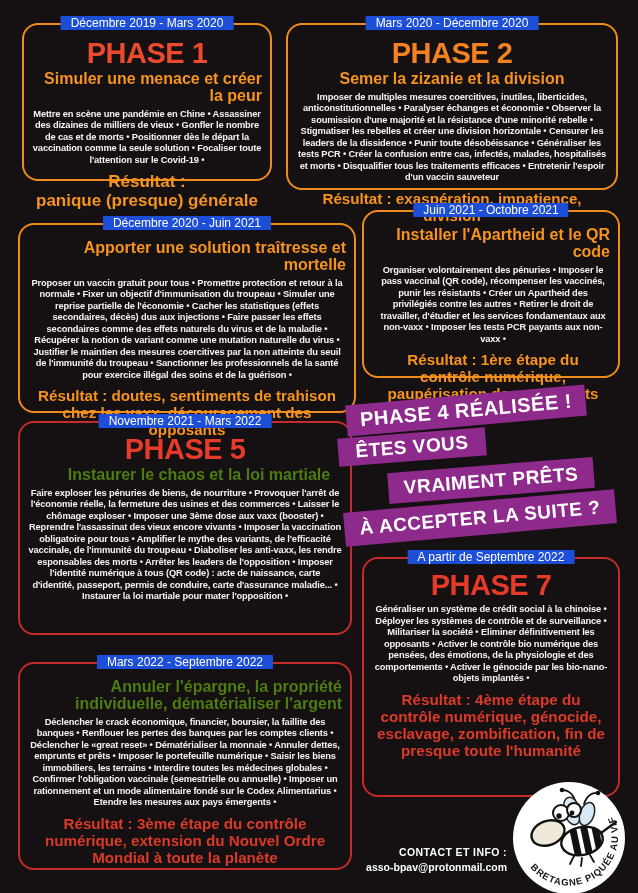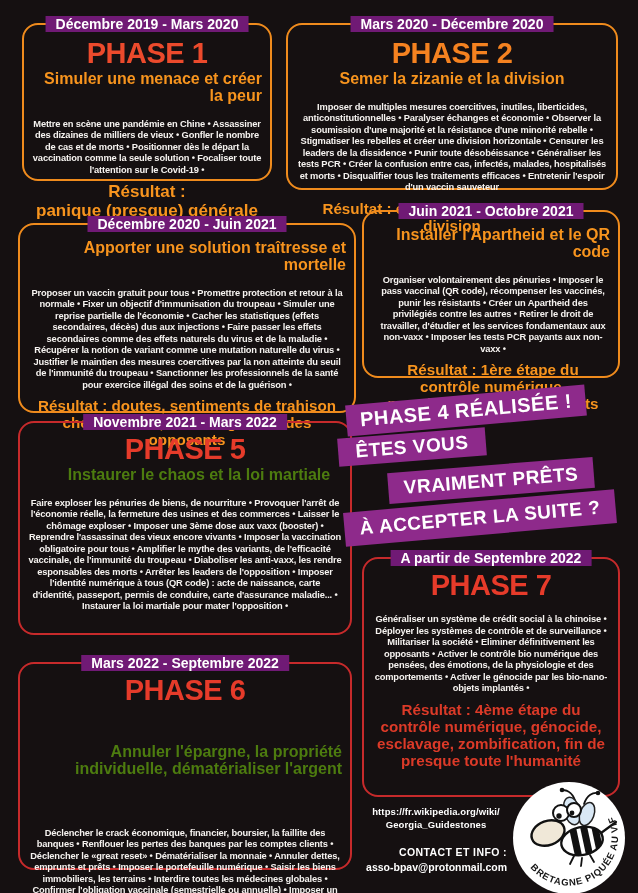--- a/index.html
+++ b/index.html
@@ -8,28 +8,28 @@
     background:#151011; overflow:hidden;
     font-family:"Liberation Sans", sans-serif;
   }
   .phase {
     position:absolute; border:2px solid; border-radius:16px;
     box-sizing:border-box; display:flex; flex-direction:column;
     align-items:center; padding:12px 8px 6px; text-align:center;
   }
   .phase .date {
     position:absolute; top:-9px; left:50%; transform:translateX(-50%);
-    background:#701a75; padding:0 10px; font-size:14px; font-weight:bold;
+    background:#1d4ed8; padding:0 10px; font-size:12px; font-weight:normal;
     color:#ffffff; white-space:nowrap; z-index:2;
   }
   .phase .title { font-size:29px; font-weight:bold; line-height:1; letter-spacing:-0.5px; }
   .phase .subtitle { font-size:16px; font-weight:bold; line-height:1.05; margin-top:3px;text-align:right; }
   .phase .body {
     font-size:9.3px; font-weight:bold; color:#f6f3f0; line-height:1.24;
-    margin-top:14px; letter-spacing:-0.15px;
+    margin-top:4px; letter-spacing:-0.15px;
   }
   .phase .result {
     font-size:15.2px; font-weight:bold; line-height:1.12; margin-top:6px;
     white-space:pre-line;
   }
   
   .scheme-orange { border-color:#ef8b1d; }
   .scheme-orange .subtitle, .scheme-orange .result { color:#f7941e; }
   .title-red    { color:#ec4a2c; }
   .title-orange { color:#f58220; }
@@ -37,21 +37,21 @@
   .scheme-red { border-color:#c62a2b; }
   .scheme-red .title { color:#e63b2a; }
   .scheme-red .subtitle { color:#4d7c0f;padding-left:28px; }
   .scheme-red .result { color:#dc3a28; }
 
   #phase1 { left:22px;  top:23px;  width:250px; height:158px; }
   #phase2 { left:286px; top:23px;  width:332px; height:167px; }
   #phase3 { left:18px;  top:223px; width:338px; height:190px; }
   #phase4 { left:362px; top:210px; width:258px; height:168px;padding-left:12px; }
   #phase5 { left:18px;  top:421px; width:334px; height:214px; }
-  #phase6 { left:18px;  top:662px; width:334px; height:208px;gap:36px; }
+  #phase6 { left:18px;  top:662px; width:334px; height:208px; }
   #phase7 { left:362px; top:557px; width:258px; height:240px; }
   #phase1 .title, #phase2 .title { margin-top:2px; }
 
   .banner {
     position:absolute; background:#8e2a8b; color:#ffffff; font-weight:bold;
     display:flex; align-items:center; justify-content:center;
     white-space:nowrap; z-index:5; letter-spacing:0.5px;
   }
   #banner1 { left:346px; top:395px; width:240px; height:31px; font-size:20px; transform:rotate(-5deg); }
   #banner2 { left:338px; top:433px; width:148px; height:28px; font-size:19px; transform:rotate(-4.5deg); }
@@ -109,40 +109,37 @@
 
   <section class="phase scheme-red" id="phase5">
     <div class="date">Novembre 2021 - Mars 2022</div>
     <div class="title">PHASE 5</div>
     <div class="subtitle">Instaurer le chaos et la loi martiale</div>
     <div class="body">Faire exploser les pénuries de biens, de nourriture • Provoquer l'arrêt de l'économie réelle, la fermeture des usines et des commerces • Laisser le chômage exploser • Imposer une 3ème dose aux vaxx (booster) • Reprendre l'assassinat des vieux encore vivants • Imposer la vaccination obligatoire pour tous • Amplifier le mythe des variants, de l'efficacité vaccinale, de l'immunité du troupeau • Diaboliser les anti-vaxx, les rendre esponsables des morts • Arrêter les leaders de l'opposition • Imposer l'identité numérique à tous (QR code) : acte de naissance, carte d'identité, passeport, permis de conduire, carte d'assurance maladie... • Instaurer la loi martiale pour mater l'opposition •</div>
   </section>
 
   <section class="phase scheme-red" id="phase6">
     <div class="date">Mars 2022 - Septembre 2022</div>
-    <div class="title">PHASE 6</div>
     <div class="subtitle">Annuler l'épargne, la propriété individuelle, dématérialiser l'argent</div>
     <div class="body">Déclencher le crack économique, financier, boursier, la faillite des banques • Renflouer les pertes des banques par les comptes clients • Déclencher le «great reset» • Dématérialiser la monnaie • Annuler dettes, emprunts et prêts • Imposer le portefeuille numérique • Saisir les biens immobiliers, les terrains • Interdire toutes les médecines globales • Confirmer l'obligation vaccinale (semestrielle ou annuelle) • Imposer un rationnement et un mode alimentaire fondé sur le Codex Alimentarius • Etendre les mesures aux pays émergents •</div>
     <div class="result">Résultat : 3ème étape du contrôle numérique, extension du Nouvel Ordre Mondial à toute la planète</div>
   </section>
 
   <section class="phase scheme-red" id="phase7">
     <div class="date">A partir de Septembre 2022</div>
     <div class="title">PHASE 7</div>
     <div class="body">Généraliser un système de crédit social à la chinoise • Déployer les systèmes de contrôle et de surveillance • Militariser la société • Eliminer définitivement les opposants • Activer le contrôle bio numérique des pensées, des émotions, de la physiologie et des comportements • Activer le génocide par les bio-nano-objets implantés •</div>
     <div class="result">Résultat : 4ème étape du contrôle numérique, génocide, esclavage, zombification, fin de presque toute l'humanité</div>
   </section>
 
   <div class="banner" id="banner1">PHASE 4 RÉALISÉE !</div>
   <div class="banner" id="banner2">ÊTES VOUS</div>
   <div class="banner" id="banner3">VRAIMENT PRÊTS</div>
   <div class="banner" id="banner4">À ACCEPTER LA SUITE ?</div>
 
-  <div id="wiki-link">https://fr.wikipedia.org/wiki/
-Georgia_Guidestones</div>
 
   <div id="contact-block">
     <div class="contact-label">CONTACT ET INFO :</div>
     <div class="contact-email">asso-bpav@protonmail.com</div>
   </div>
 
   <div id="logo">
     <svg width="114" height="114" viewBox="0 0 114 114">
       <circle cx="57" cy="57" r="56" fill="#ffffff"></circle>
       <g stroke-linecap="round">

